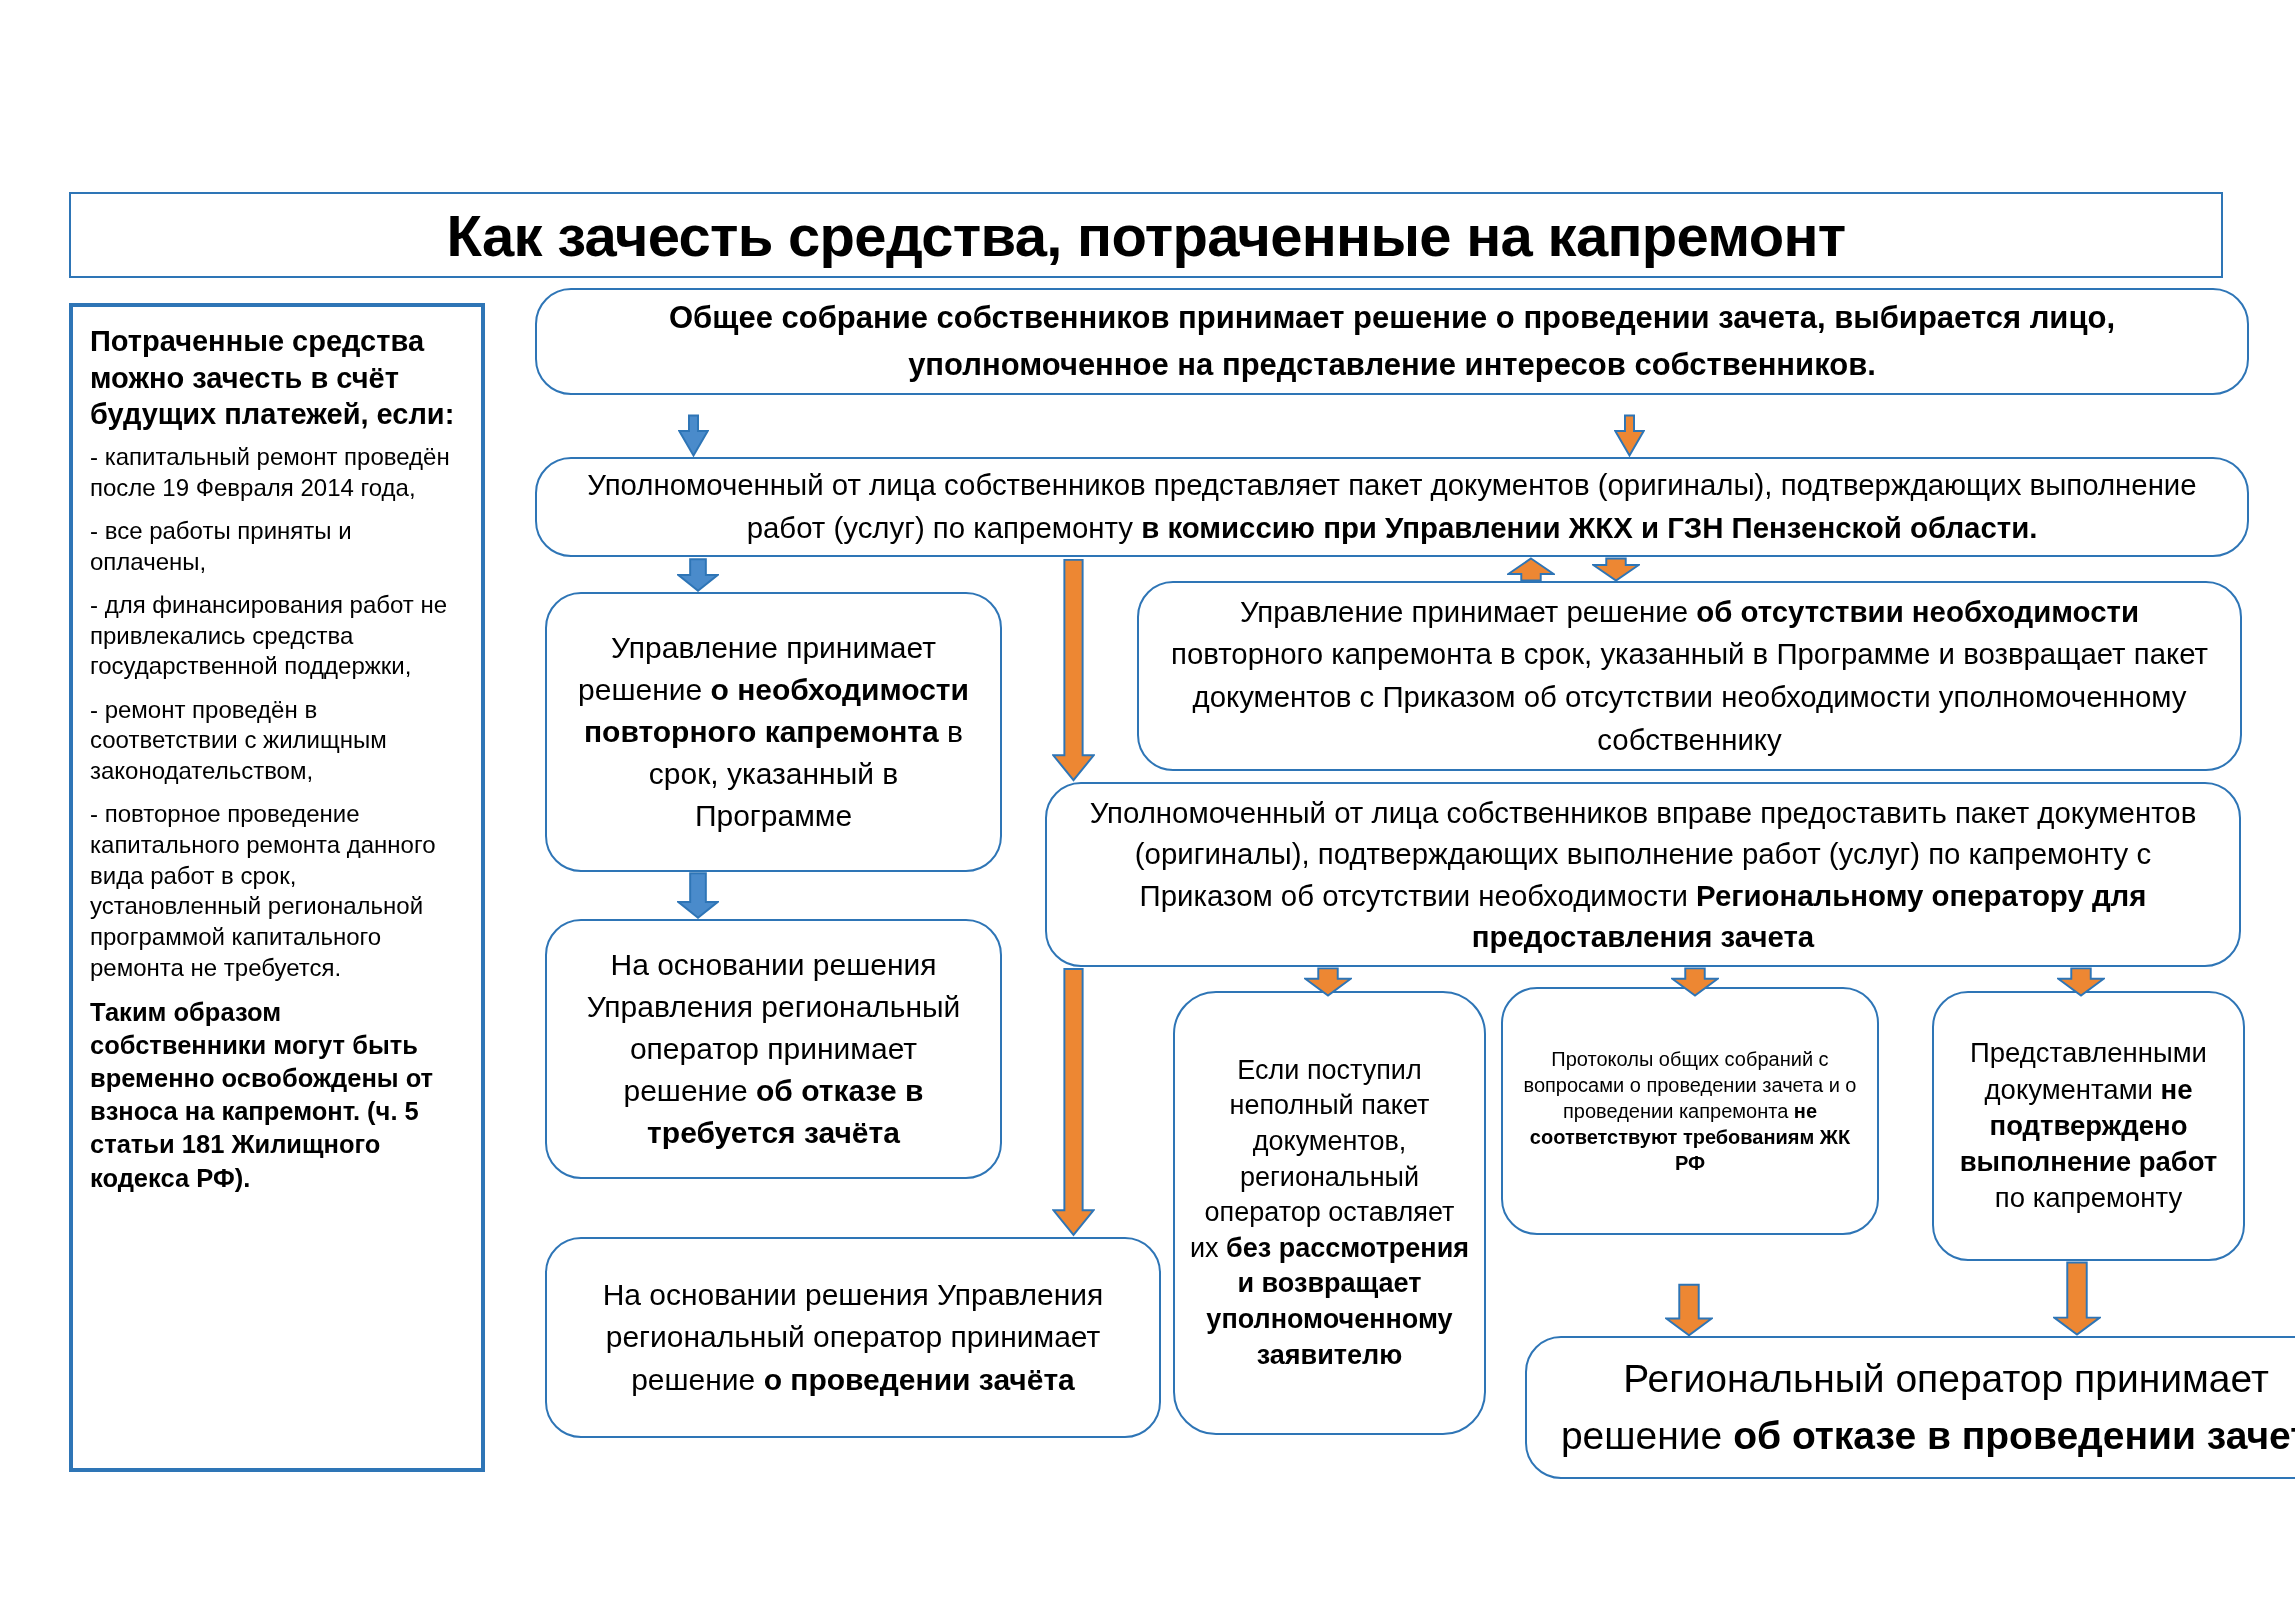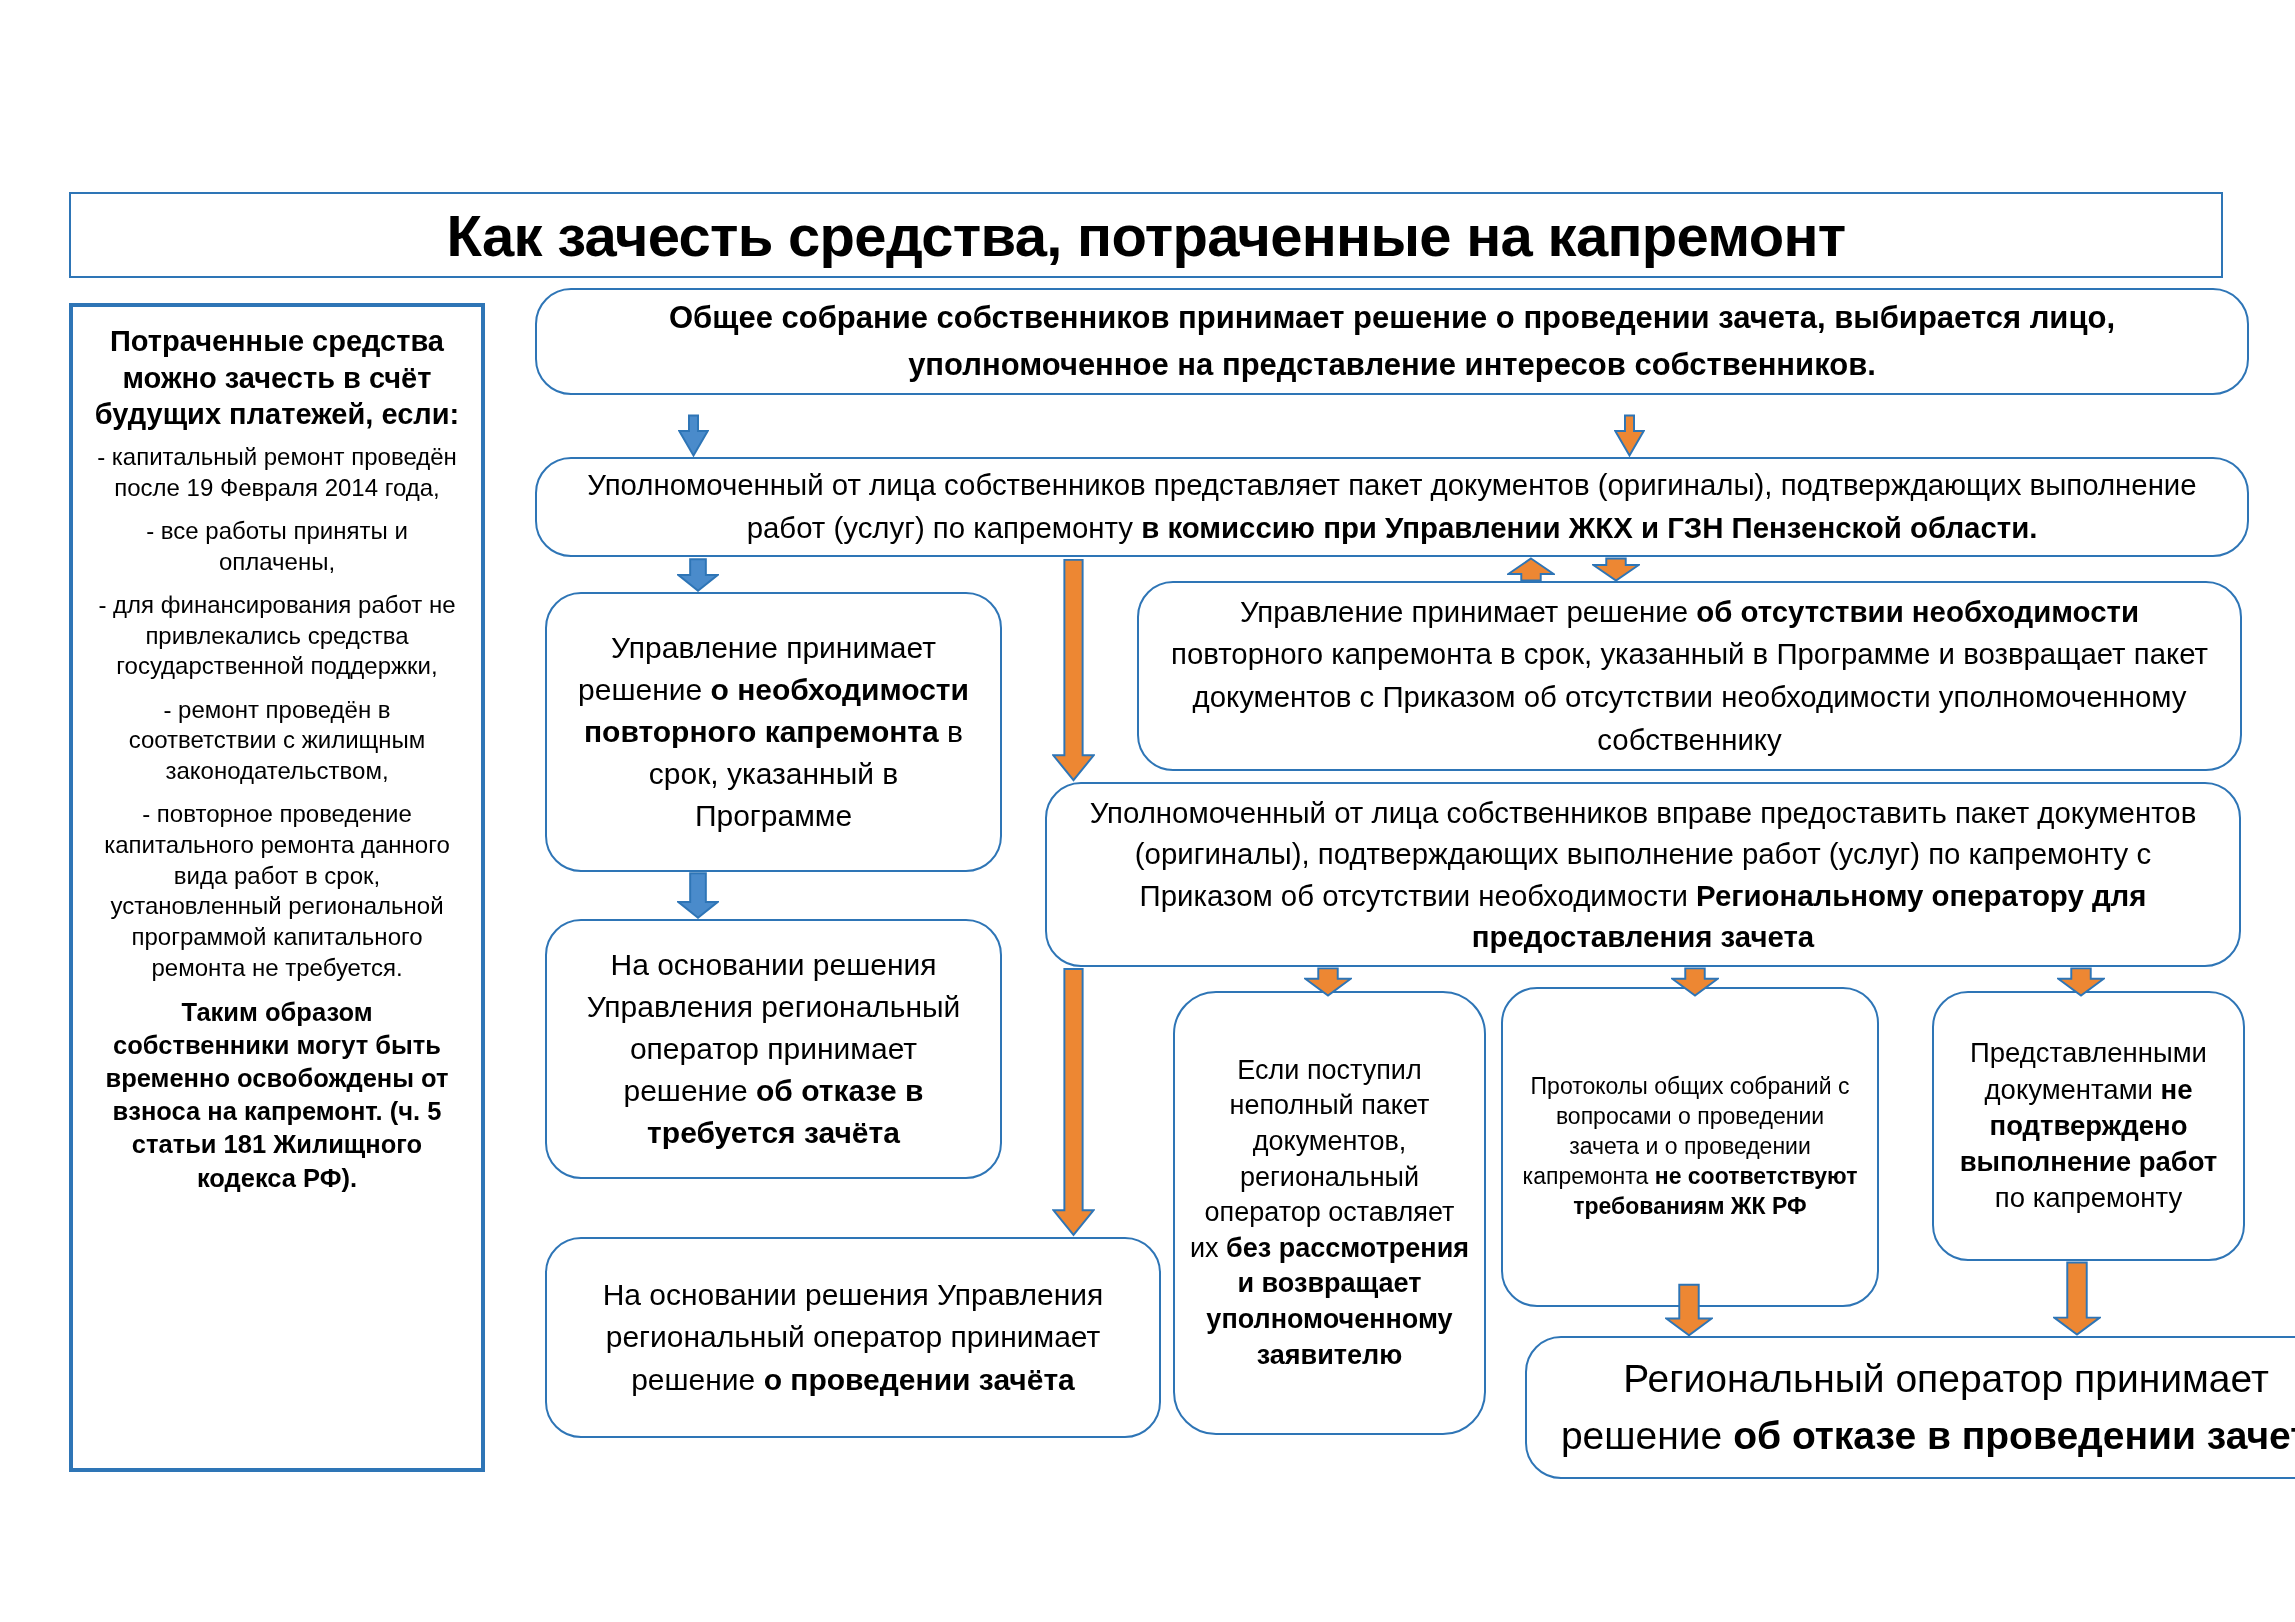--- a/index.html
+++ b/index.html
@@ -15,40 +15,40 @@
        font-family:"Liberation Sans","DejaVu Sans",sans-serif;color:var(--text);}
   .canvas{position:absolute;left:0;top:0;width:2295px;height:1623px;}
 
   .title-box{position:absolute;left:69px;top:192px;width:2154px;height:86px;
     border:2px solid var(--box-border);box-sizing:border-box;
     display:flex;align-items:center;justify-content:center;text-align:center;}
   .title-box .t{font-size:58px;font-weight:700;letter-spacing:-0.7px;}
 
   .sidebar{position:absolute;left:69px;top:303px;width:416px;height:1169px;
     border:4.6px solid var(--box-border);box-sizing:border-box;background:#fff;
-    padding:15.7px 17px 10.5px 17px;text-align:center;}
+    padding:15.7px 17px 10.5px 17px;text-align:left;}
   .sidebar .head{font-size:29px;font-weight:700;line-height:1.27;margin-bottom:9.2px;}
   .sidebar .item{font-size:24px;line-height:1.28;margin-bottom:12.4px;}
   .sidebar .foot{font-size:25.5px;font-weight:700;line-height:1.3;margin-top:2.6px;}
 
   .fb{position:absolute;background:#fff;border:2.6px solid var(--box-border);
     border-radius:36px;box-sizing:border-box;
     display:flex;align-items:center;justify-content:center;
     text-align:center;line-height:1.45;}
   .fb .txt{width:100%;}
 
   .b-top       {left:535px; top:288px; width:1714px;height:107px;font-size:31px;font-weight:700;line-height:1.5;padding:0 26px;}
   .b-submit    {left:535px; top:457px; width:1714px;height:100px;font-size:29.4px;line-height:1.45;padding:12px 26px;}
   .b-need      {left:545px; top:592px; width:457px; height:280px;font-size:30px;line-height:1.4;padding:0 25px;}
   .b-noneed    {left:1137px;top:581px; width:1105px;height:190px;font-size:29.4px;line-height:1.45;padding:0 26px;}
   .b-mid       {left:1045px;top:782px;width:1196px;height:185px;font-size:29.4px;line-height:1.4;padding:0 25px;}
   .b-refuseleft{left:545px; top:919px;width:457px; height:260px;font-size:30px;line-height:1.4;padding:0 25px;}
   .b-offset    {left:545px; top:1237px;width:616px; height:201px;font-size:30px;line-height:1.42;padding:0 26px;}
   .b-incomplete{left:1173px;top:991px;width:313px; height:444px;font-size:27px;line-height:1.32;padding:0 13px;border-radius:43px;}
-  .b-protocols {left:1501px;top:987px;width:378px; height:320px;font-size:23px;line-height:1.3;padding:0 17px;}
+  .b-protocols {left:1501px;top:987px;width:378px; height:248px;font-size:20px;line-height:1.3;padding:0 17px;}
   .b-notconf   {left:1932px;top:991px;width:313px; height:270px;font-size:27.5px;line-height:1.32;padding:0 14.4px;}
   .b-refusefin {left:1525px;top:1336px;width:842px;height:143px;font-size:39px;line-height:1.45;padding:0 26px;}
 
   svg.arr{position:absolute;display:block;}
   svg.arr polygon{stroke-width:3px;}
   svg.arr.blue polygon{fill:var(--blue-arrow);stroke:var(--blue-arrow-stroke);}
   svg.arr.orange polygon{fill:var(--orange-arrow);stroke:var(--orange-arrow-stroke);}
 </style>
 </head>
 <body>

